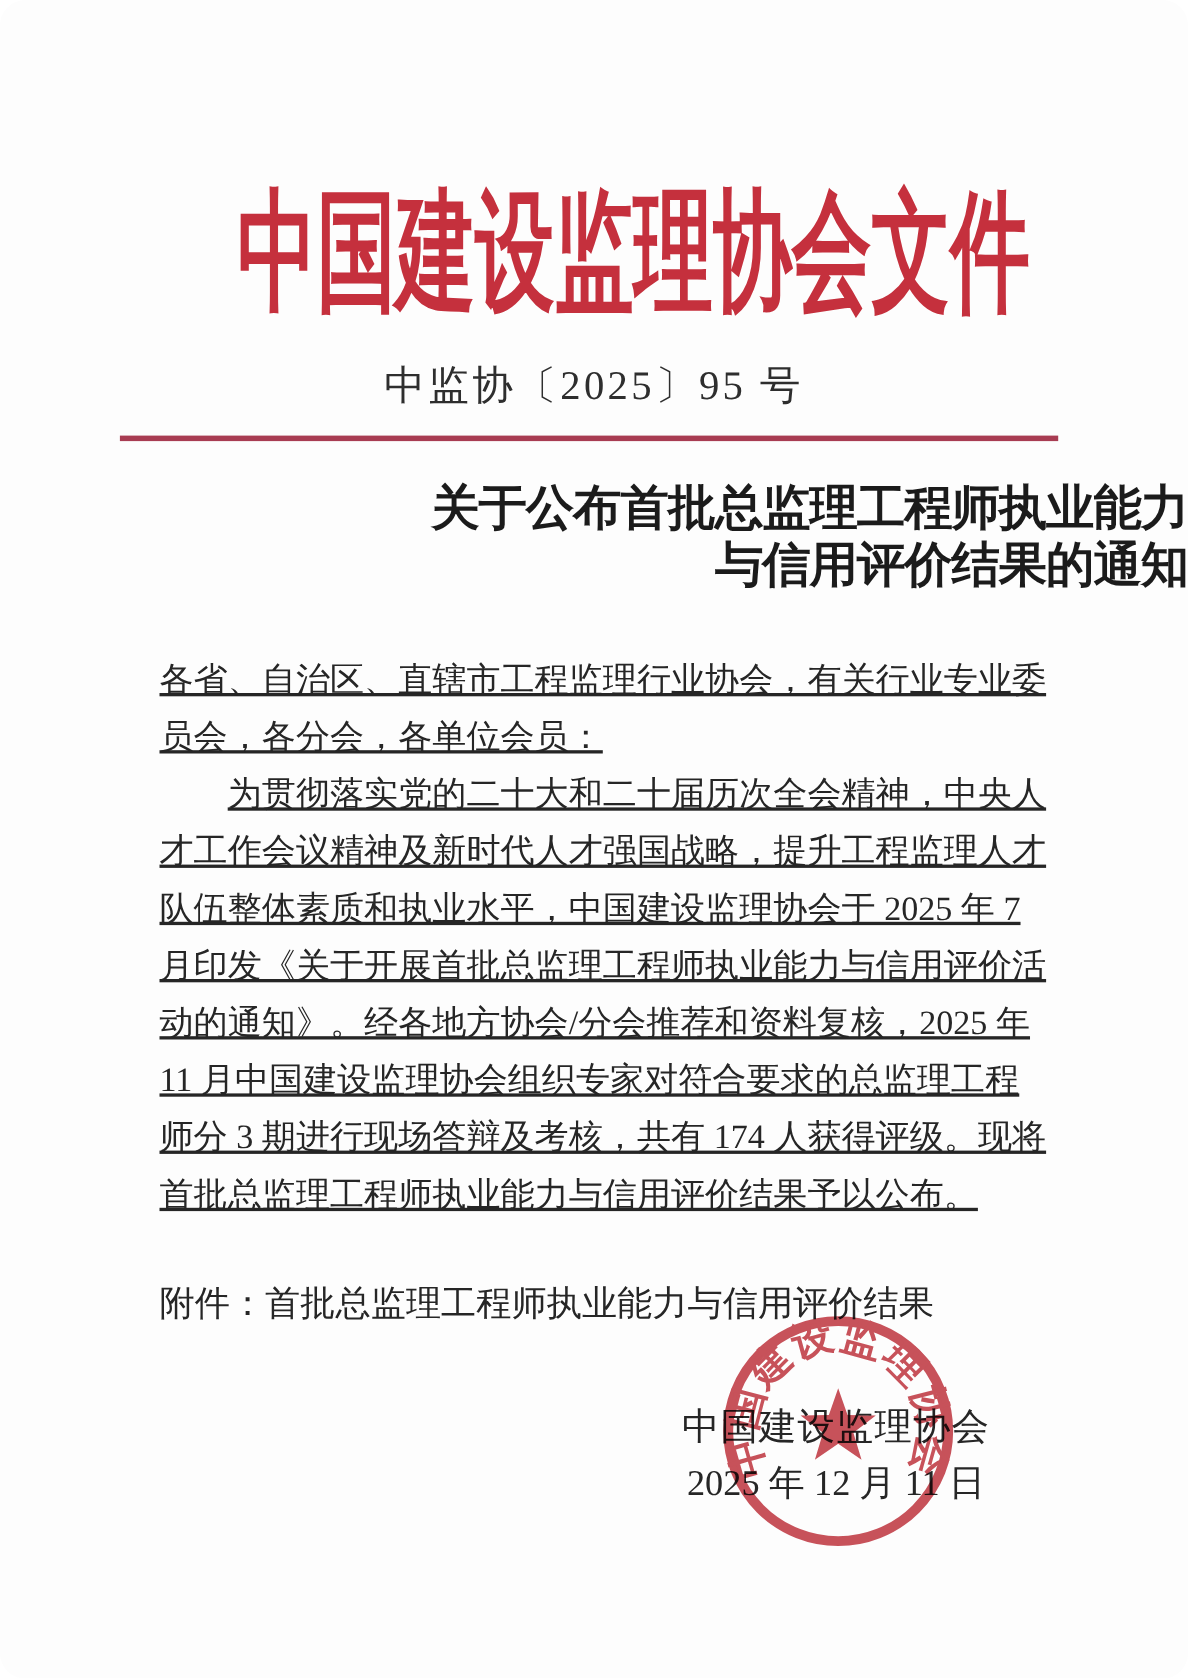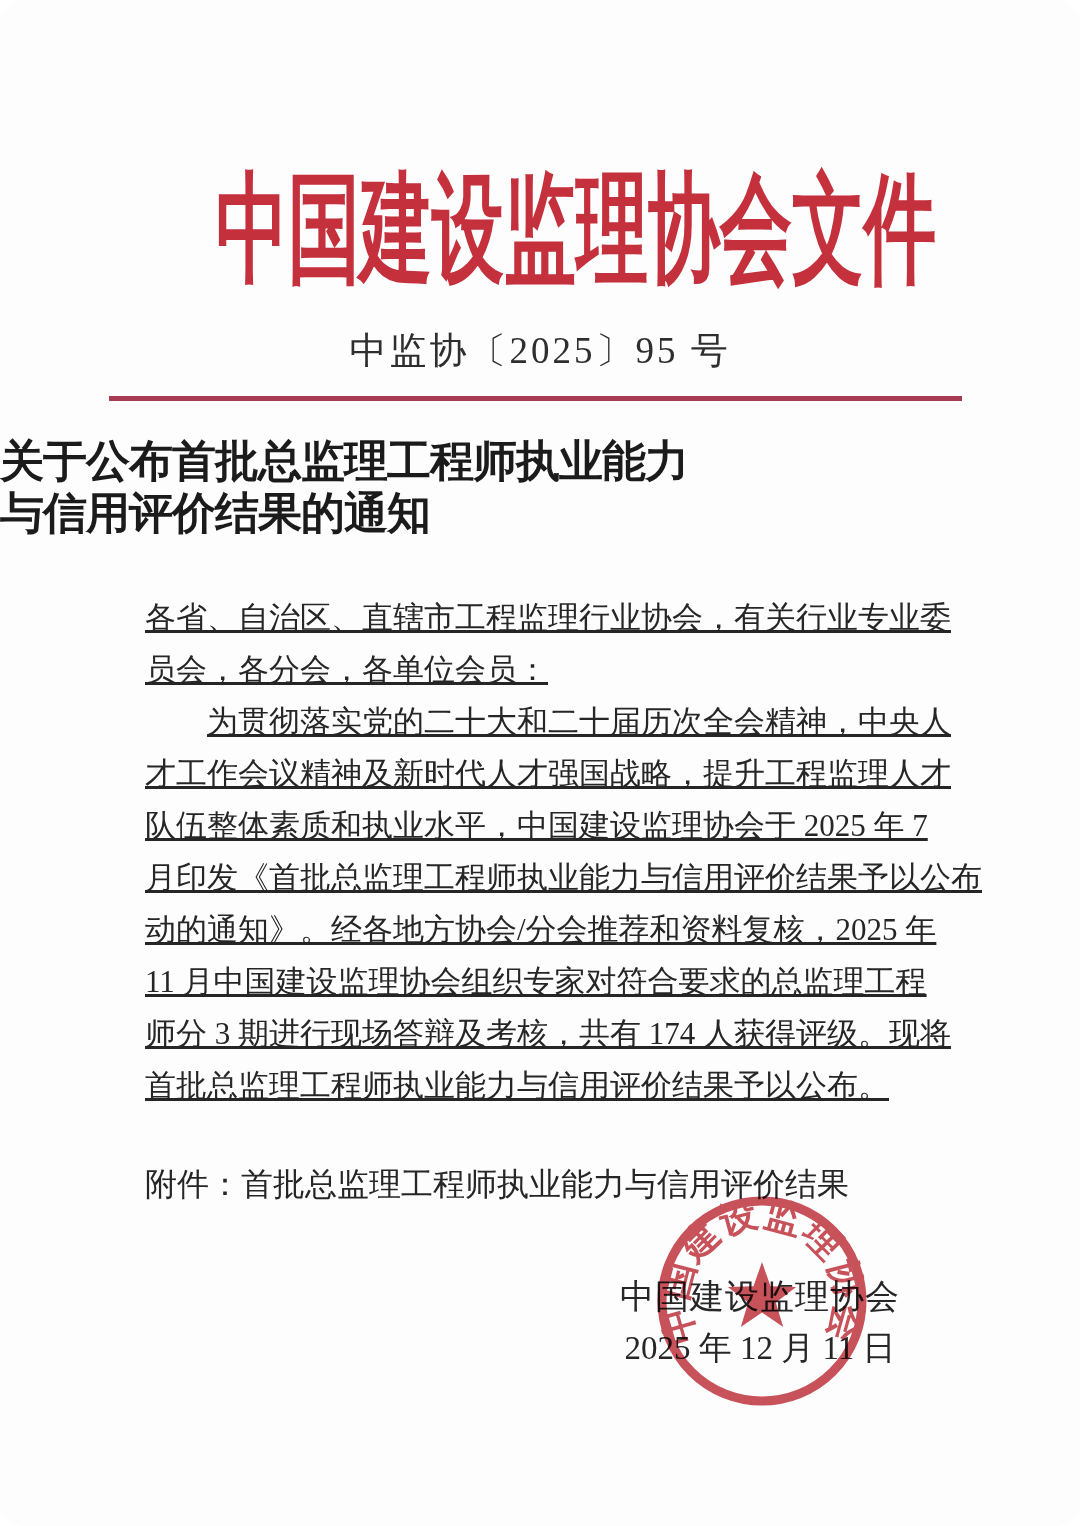--- a/index.html
+++ b/index.html
@@ -18,21 +18,21 @@
   }
   .doc-number {
     position:absolute; top:326px; left:0; width:1080px; text-align:center;
     font-size:37px; color:#2e2e2e; letter-spacing:3px;
   }
   .red-line {
     position:absolute; top:396px; left:109px; width:853px; height:5px;
     background:#a83c52;
   }
   .doc-title {
-    position:absolute; top:436px; left:0; width:1080px; text-align:left;
+    position:absolute; top:436px; left:0; width:1080px; text-align:right;
     font-size:44px; font-weight:bold; line-height:52px; letter-spacing:-1px;
     color:#1b1b1b;
   }
   .body-block {
     position:absolute; left:145px; top:592px; width:812px;
     font-size:31px; line-height:52px; color:#262626;text-decoration:underline;
   }
   .body-line { white-space:nowrap; height:52px; }
   .indent { text-indent:62px; }
   .attachment {
@@ -73,21 +73,21 @@
     <div>关于公布首批总监理工程师执业能力</div>
     <div>与信用评价结果的通知</div>
   </div>
 
   <div class="body-block">
     <div class="body-line">各省、自治区、直辖市工程监理行业协会，有关行业专业委</div>
     <div class="body-line">员会，各分会，各单位会员：</div>
     <div class="body-line indent">为贯彻落实党的二十大和二十届历次全会精神，中央人</div>
     <div class="body-line">才工作会议精神及新时代人才强国战略，提升工程监理人才</div>
     <div class="body-line">队伍整体素质和执业水平，中国建设监理协会于 2025 年 7</div>
-    <div class="body-line">月印发《首批总监理工程师执业能力与信用评价结果予以公布</div>
+    <div class="body-line">月印发《关于开展首批总监理工程师执业能力与信用评价活</div>
     <div class="body-line">动的通知》。经各地方协会/分会推荐和资料复核，2025 年</div>
     <div class="body-line">11 月中国建设监理协会组织专家对符合要求的总监理工程</div>
     <div class="body-line">师分 3 期进行现场答辩及考核，共有 174 人获得评级。现将</div>
     <div class="body-line">首批总监理工程师执业能力与信用评价结果予以公布。</div>
   </div>
 
   <div class="attachment">附件：首批总监理工程师执业能力与信用评价结果</div>
 
   <div class="sig-org">中国建设监理协会</div>
   <div class="sig-date">2025 年 12 月 11 日</div>

